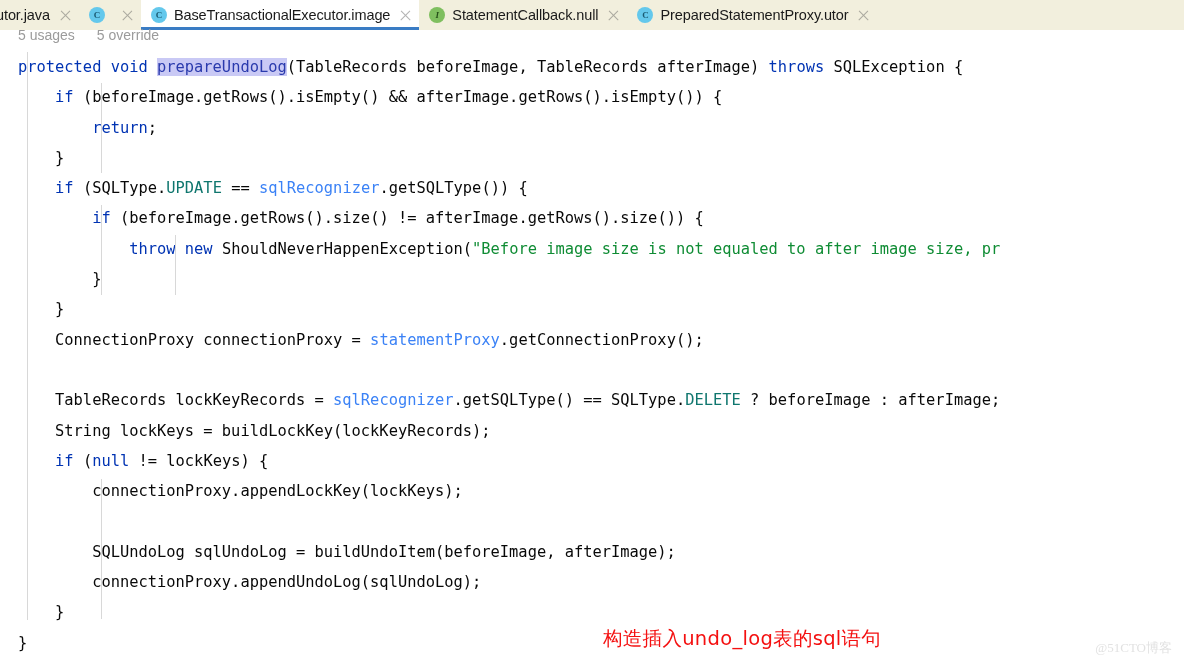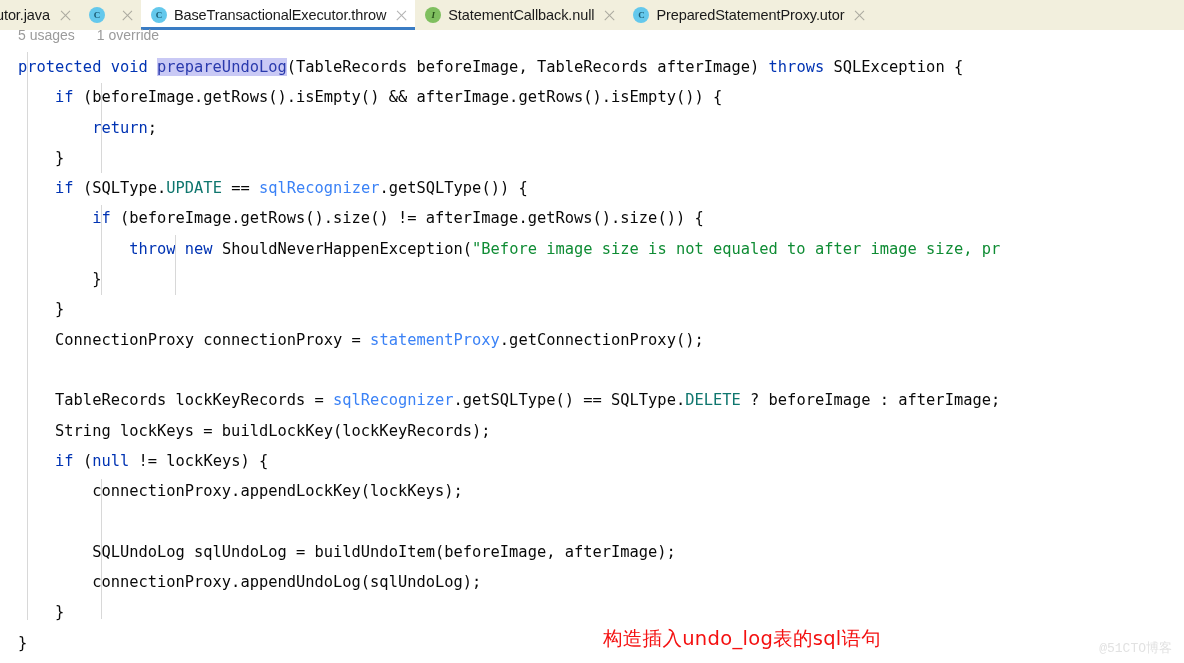--- a/index.html
+++ b/index.html
@@ -150,21 +150,21 @@
     color: #f41010;
     white-space: nowrap;
     letter-spacing: 0.3px;
   }
 
   
   .watermark {
     position: absolute;
     right: 12px;
     bottom: 6px;
-    font-family: Liberation Mono, monospace;
+    font-family: Liberation Serif, serif;
     font-size: 13px;
     color: #e2e2e2;
     white-space: nowrap;
   }
 </style>
 </head>
 <body>
 
 <div id="app">
 
@@ -172,36 +172,36 @@
       <div class="tab" style="padding-left: 0px; margin-left: -4px;">
         <span class="tab-label">utor.java</span>
         <span class="tab-close"></span>
       </div>
       <div class="tab">
         <span class="tab-icon cls">C</span>
         <span class="tab-close"></span>
       </div>
       <div class="tab active">
         <span class="tab-icon cls">C</span>
-        <span class="tab-label">BaseTransactionalExecutor.throw</span>
+        <span class="tab-label">BaseTransactionalExecutor.image</span>
         <span class="tab-close"></span>
       </div>
       <div class="tab">
         <span class="tab-icon intf">I</span>
         <span class="tab-label">StatementCallback.null</span>
         <span class="tab-close"></span>
       </div>
       <div class="tab">
         <span class="tab-icon cls">C</span>
         <span class="tab-label">PreparedStatementProxy.utor</span>
         <span class="tab-close"></span>
       </div>
     </div>
 
-  <div class="hint-row" id="hints"><span>5 usages</span><span>1 override</span></div>
+  <div class="hint-row" id="hints"><span>5 usages</span><span>5 override</span></div>
 
   <div class="editor">
     <div class="code" id="code"><div class="guide" style="left: 27px; top: 5px; height: 568px;"></div><div class="guide" style="left: 101px; top: 36px; height: 90px;"></div><div class="guide" style="left: 101px; top: 158px; height: 90px;"></div><div class="guide" style="left: 175px; top: 188px; height: 60px;"></div><div class="guide" style="left: 101px; top: 432px; height: 140px;"></div><div class="line"><span class="kw">protected void </span><span class="mdef">prepareUndoLog</span><span class="plain">(TableRecords beforeImage, TableRecords afterImage) </span><span class="kw">throws </span><span class="plain">SQLException {</span></div><div class="line"><span class="plain">    </span><span class="kw">if </span><span class="plain">(beforeImage.getRows().isEmpty() &amp;&amp; afterImage.getRows().isEmpty()) {</span></div><div class="line"><span class="plain">        </span><span class="kw">return</span><span class="plain">;</span></div><div class="line"><span class="plain">    }</span></div><div class="line"><span class="plain">    </span><span class="kw">if </span><span class="plain">(SQLType.</span><span class="sfld">UPDATE</span><span class="plain"> == </span><span class="fld">sqlRecognizer</span><span class="plain">.getSQLType()) {</span></div><div class="line"><span class="plain">        </span><span class="kw">if </span><span class="plain">(beforeImage.getRows().size() != afterImage.getRows().size()) {</span></div><div class="line"><span class="plain">            </span><span class="kw">throw new </span><span class="plain">ShouldNeverHappenException(</span><span class="str">"Before image size is not equaled to after image size, pr</span></div><div class="line"><span class="plain">        }</span></div><div class="line"><span class="plain">    }</span></div><div class="line"><span class="plain">    ConnectionProxy connectionProxy = </span><span class="fld">statementProxy</span><span class="plain">.getConnectionProxy();</span></div><div class="line">&nbsp;</div><div class="line"><span class="plain">    TableRecords lockKeyRecords = </span><span class="fld">sqlRecognizer</span><span class="plain">.getSQLType() == SQLType.</span><span class="sfld">DELETE</span><span class="plain"> ? beforeImage : afterImage;</span></div><div class="line"><span class="plain">    String lockKeys = buildLockKey(lockKeyRecords);</span></div><div class="line"><span class="plain">    </span><span class="kw">if </span><span class="plain">(</span><span class="kw">null</span><span class="plain"> != lockKeys) {</span></div><div class="line"><span class="plain">        connectionProxy.appendLockKey(lockKeys);</span></div><div class="line">&nbsp;</div><div class="line"><span class="plain">        SQLUndoLog sqlUndoLog = buildUndoItem(beforeImage, afterImage);</span></div><div class="line"><span class="plain">        connectionProxy.appendUndoLog(sqlUndoLog);</span></div><div class="line"><span class="plain">    }</span></div><div class="line"><span class="plain">}</span></div></div>
 
     <div class="annot">构造插入undo_log表的sql语句</div>
   </div>
 
   <div class="watermark">@51CTO博客</div>
 
 </div>

